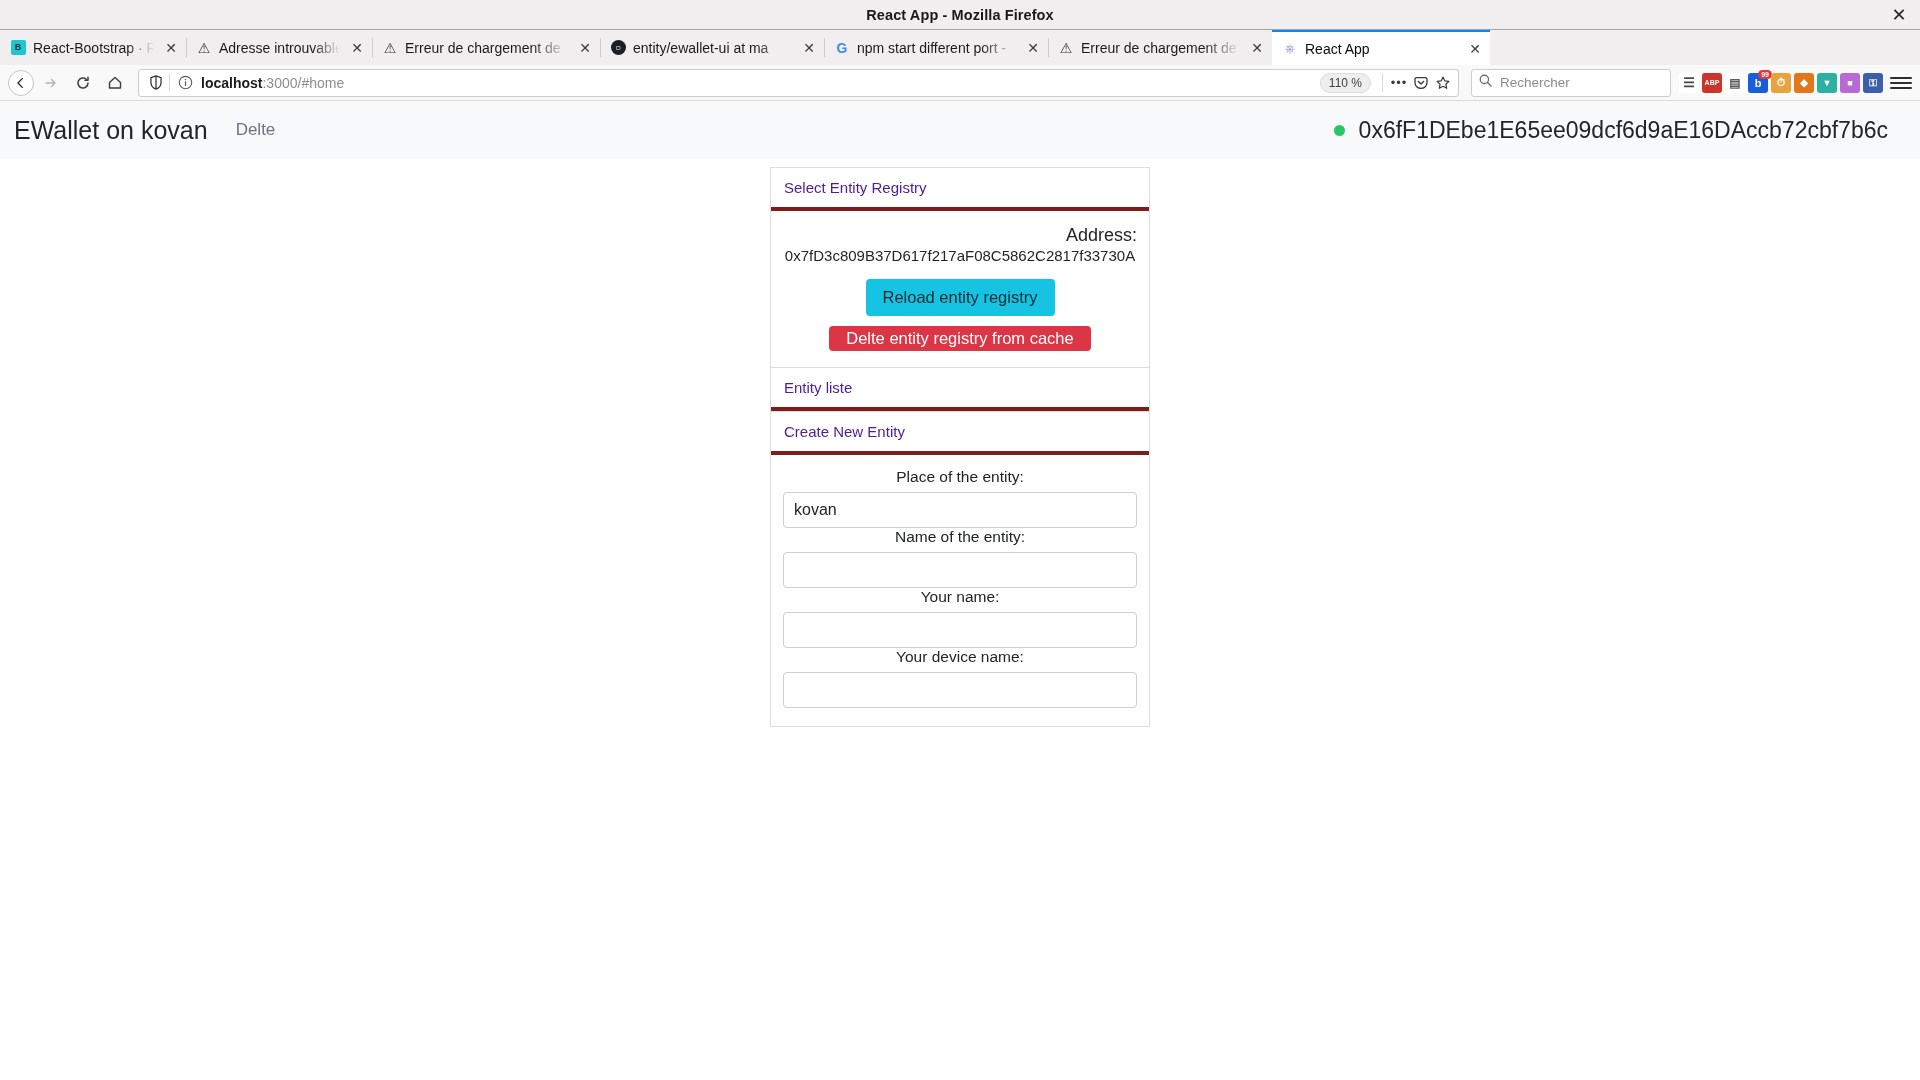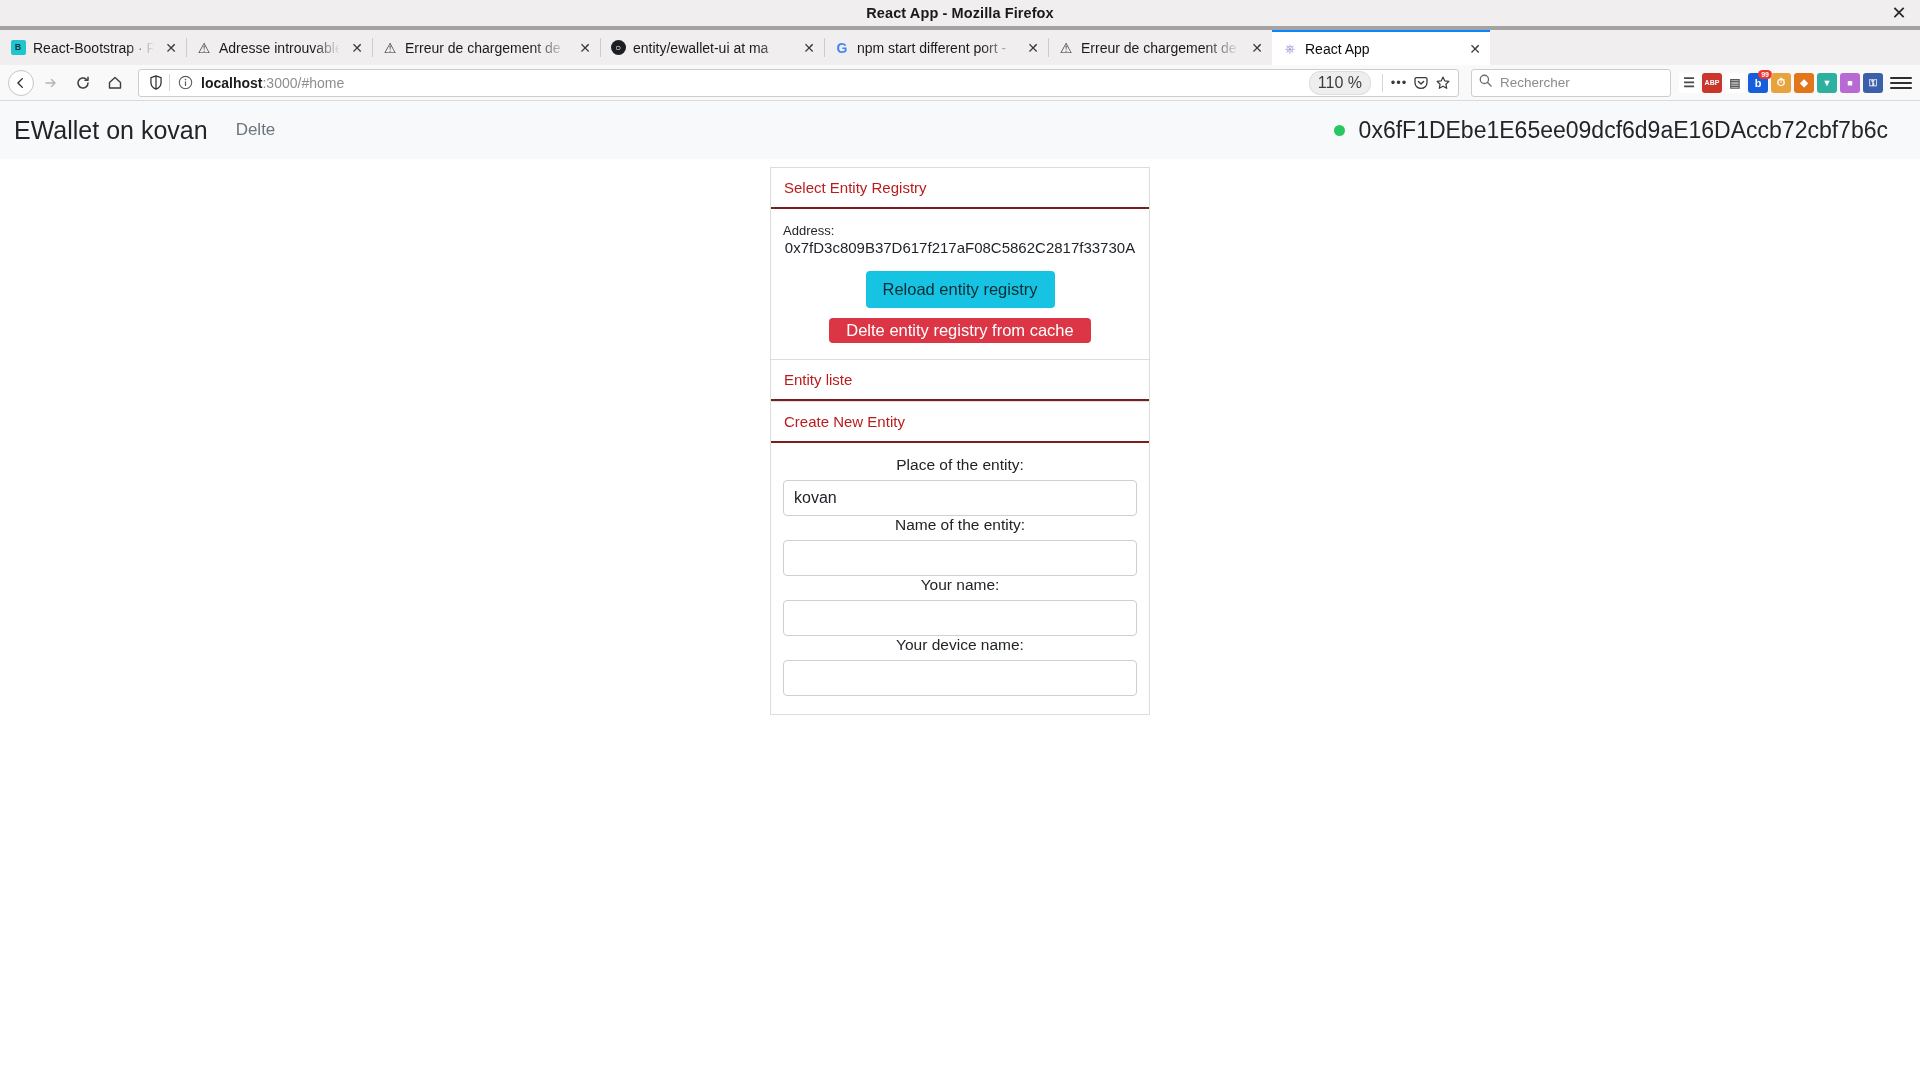--- a/index.html
+++ b/index.html
@@ -9,21 +9,21 @@
     font-family:"Liberation Sans", sans-serif;
     background:#ffffff;
     overflow:hidden;
     -webkit-font-smoothing:antialiased;
   }
 
   
   .titlebar {
     height:30px;
     background:#f0eeee;
-    border-bottom:4px solid #a3a3a3;
+    border-bottom:1px solid #a3a3a3;
     display:flex; align-items:center; justify-content:center;
     position:relative;
   }
   .titlebar-title {
     font-size:14.5px; color:#1a1a1a; font-weight:bold;
     letter-spacing:.1px;
   }
   .win-close {
     position:absolute; right:10px; top:50%; transform:translateY(-50%);
     width:22px; height:22px; display:flex; align-items:center; justify-content:center;
@@ -119,21 +119,21 @@
     margin:0 6px;
     padding:0 4px 0 6px;
     min-width:0;
   }
   .shield-icon { width:22px;height:22px;display:flex;align-items:center;justify-content:center;color:#2b2b2b;}
   .url-sep { width:1px; height:17px; background:#d8d6d4; margin:0 6px 0 2px; }
   .info-icon { width:18px;height:18px;display:flex;align-items:center;justify-content:center;color:#5d5d5d;margin-right:7px;}
   .url-text { font-size:14px; color:#8e8e8e; white-space:nowrap; overflow:hidden; flex:1 1 auto;}
   .url-text b { color:#1b1b1b; font-weight:bold; }
   .zoom-pill {
-    font-size:16px; color:#3d3d3d;
+    font-size:12px; color:#3d3d3d;
     background:#eeeeee; border:1px solid #dcdcdc;
     border-radius:11px; padding:2px 8px;
     margin-right:6px; white-space:nowrap;
     cursor:pointer;
   }
   .url-divider { width:1px; height:18px; background:#d8d6d4; margin:0 5px; }
   .icon-sq { width:22px;height:22px;display:flex;align-items:center;justify-content:center;color:#3a3a3a;cursor:pointer;flex:0 0 auto;}
   .searchbar {
     width:200px; height:28px; flex:0 0 200px;
     background:#fff; border:1px solid #cfcdcb; border-radius:3px;
@@ -178,27 +178,27 @@
   
   .content { display:flex; justify-content:center; padding-top:8px; }
   .card-col { width:380px; }
   .card {
     background:#fff;
     border:1px solid #dddddd;
     border-top:none;
   }
   .card:first-child { border-top:1px solid #dddddd; }
   .card-header {
-    font-size:15px; color:#b91c1c;
+    font-size:15px; color:#4c1d95;
     padding:11px 13px 11px 13px;
     background:#fff;
-    border-bottom:2px solid #7f1d1d;
+    border-bottom:4px solid #7f1d1d;
   }
   .card-body { padding:14px 12px 16px 12px; text-align:center; }
-  .field-label { font-size:13px; color:#212529; text-align:left; }
+  .field-label { font-size:18px; color:#212529; text-align:right; }
   .addr-value {
     font-size:15px; color:#212529;
     word-break:break-all; line-height:1.25;
     margin-top:1px;
   }
   .btn {
     display:inline-block;
     border:none; border-radius:4px;
     cursor:pointer;
     font-family:"Liberation Sans", sans-serif;

